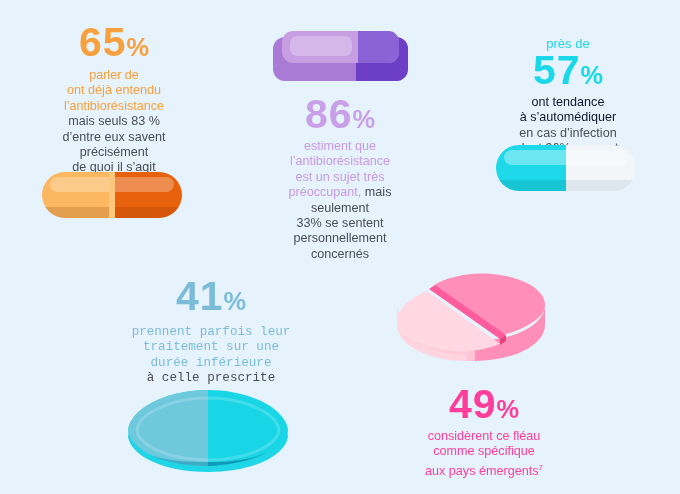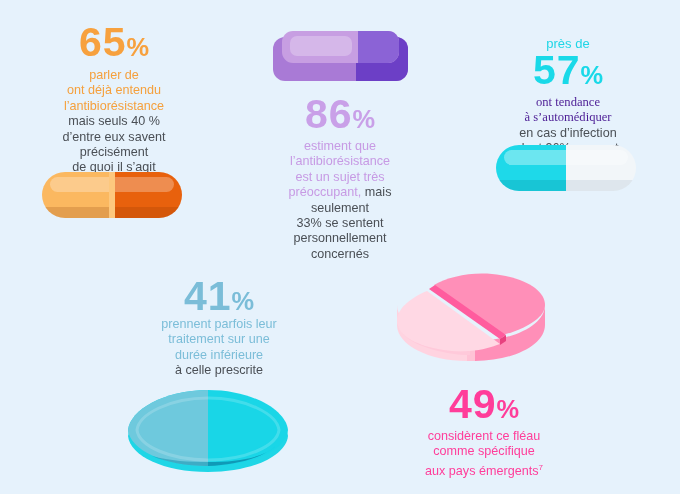--- a/index.html
+++ b/index.html
@@ -42,21 +42,21 @@
   }
 
   
   .copy {
     font-size: 12.6px;
     line-height: 15.4px;
     font-weight: normal;
   }
   .copy .hl-orange { color: #f5a03c; }
   .copy .hl-purple { color: #c79ae4; }
-  .copy .hl-cyan   { color: #4c1d95; font-family: Liberation Serif, serif; }
+  .copy .hl-cyan   { color: #0f172a; }
   .copy .hl-blue   { color: #7bbdd8; }
   .copy .hl-pink   { color: #ff3d9a; }
   .copy .dark      { color: #4a4f55; }
   .sup { font-size: 8px; vertical-align: super; }
 
   .preline {
     font-size: 13px;
     line-height: 16px;
     color: #1fd6e6;
   }
@@ -195,26 +195,26 @@
   }
   #pill-cyan .gloss {
     position: absolute;
     left: 8px; top: 5px;
     width: 124px; height: 15px;
     border-radius: 10px;
     background: rgba(255,255,255,0.35);
   }
 
   
-  #panel-41 { left: 124px; top: 276px; width: 190px; }
+  #panel-41 { left: 116px; top: 276px; width: 190px; }
   #num-41 {
     font-size: 41px;
     color: #7bbdd8;
   }
-  #copy-41 { margin-top: 0; }
+  #copy-41 { margin-top: 8px; font-family: Liberation Mono, monospace; }
 
   #pill-lens {
     position: absolute;
     left: 126px;
     top: 388px;
     width: 164px;
     height: 86px;
   }
 
   
@@ -236,21 +236,21 @@
 <body>
 
 <div id="infographic">
 
   <div class="panel" id="panel-65">
     <div class="bignum" id="num-65"><span>65</span><span class="pct">%</span></div>
     <div class="copy" id="copy-65">
       <div class="hl-orange">parler de</div>
       <div class="hl-orange">ont déjà entendu</div>
       <div class="hl-orange">l’antibiorésistance</div>
-      <div class="dark">mais seuls 40 %</div>
+      <div class="dark">mais seuls 83 %</div>
       <div class="dark">d’entre eux savent</div>
       <div class="dark">précisément</div>
       <div class="dark">de quoi il s’agit</div>
     </div>
   </div>
 
   <div id="pill-orange">
     <div class="capsule">
       <div class="half-l"></div>
       <div class="half-r"></div>

